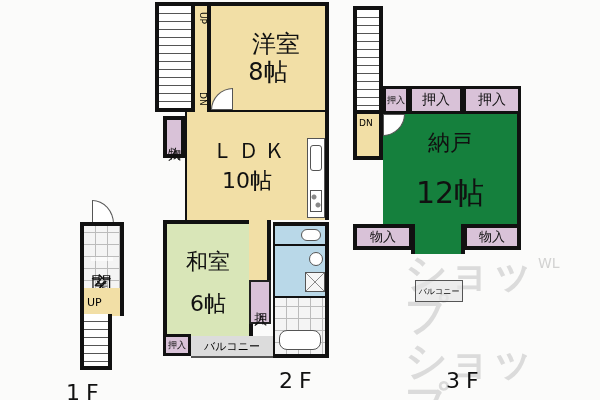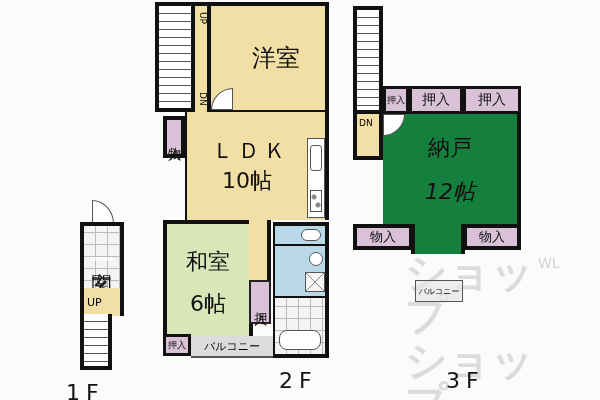--- a/index.html
+++ b/index.html
@@ -51,20 +51,21 @@
 
   <div class="abs stairs" style="left:0;top:2px;width:40px;height:110px;border:4px solid #111;"></div>
 
   <div class="abs room-yellow" style="left:40px;top:2px;width:16px;height:110px;border-top:4px solid #111;">
     <span style="position:absolute;left:3px;top:6px;font-size:9px;writing-mode:vertical-rl;">UP</span>
     <span style="position:absolute;left:3px;top:86px;font-size:9px;writing-mode:vertical-rl;">DN</span>
   </div>
 
   <div class="abs wall room-yellow lbl" style="left:52px;top:2px;width:122px;height:112px;">
     <span style="font-size:24px;margin-left:16px;">洋室</span>
+    <span style="font-size:24px;margin-top:2px;">8帖</span>
   </div>
   <div class="abs door" style="left:56px;top:88px;width:22px;height:22px;border-radius:100% 0 0 0;"></div>
 
   <div class="abs closet lbl" style="left:8px;top:116px;width:22px;height:42px;border:4px solid #111;">
     <span style="writing-mode:vertical-rl;font-size:13px;">物入</span>
   </div>
 
   <div class="abs room-yellow lbl" style="left:30px;top:112px;width:144px;height:108px;border-right:4px solid #111;border-left:2px solid #111;">
     <span style="font-size:22px;letter-spacing:4px;margin-right:10px;">ＬＤＫ</span>
     <span style="font-size:22px;margin-top:6px;margin-right:18px;">10帖</span>
@@ -120,21 +121,21 @@
   </div>
   <div class="abs closet" style="left:56px;top:86px;width:54px;height:28px;border:3px solid #111;">
     <span style="font-size:14px;">押入</span>
   </div>
   <div class="abs closet" style="left:110px;top:86px;width:58px;height:28px;border:3px solid #111;">
     <span style="font-size:14px;">押入</span>
   </div>
 
   <div class="abs room-purple lbl" style="left:30px;top:114px;width:138px;height:112px;border-right:4px solid #111;">
     <span style="font-size:22px;">納戸</span>
-    <span style="font-size:22px;margin-top:20px;font-style:italic;">12帖</span>
+    <span style="font-size:30px;margin-top:20px;">12帖</span>
   </div>
   <div class="abs door" style="left:30px;top:114px;width:22px;height:22px;border-radius:0 0 100% 0;"></div>
 
   <div class="abs closet" style="left:0;top:224px;width:60px;height:26px;border:4px solid #111;">
     <span style="font-size:13px;">物入</span>
   </div>
   <div class="abs room-purple" style="left:58px;top:224px;width:54px;height:30px;border-left:4px solid #111;border-right:4px solid #111;"></div>
   <div class="abs closet" style="left:110px;top:224px;width:58px;height:26px;border:4px solid #111;">
     <span style="font-size:13px;">物入</span>
   </div>

